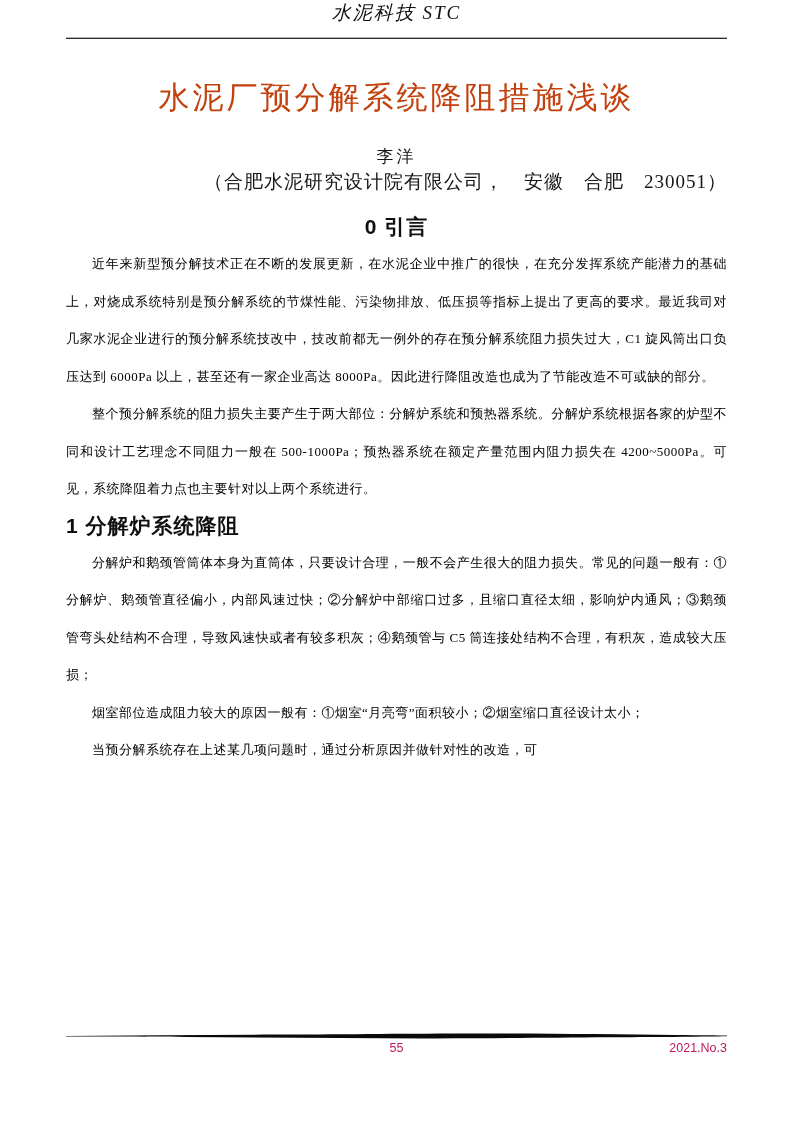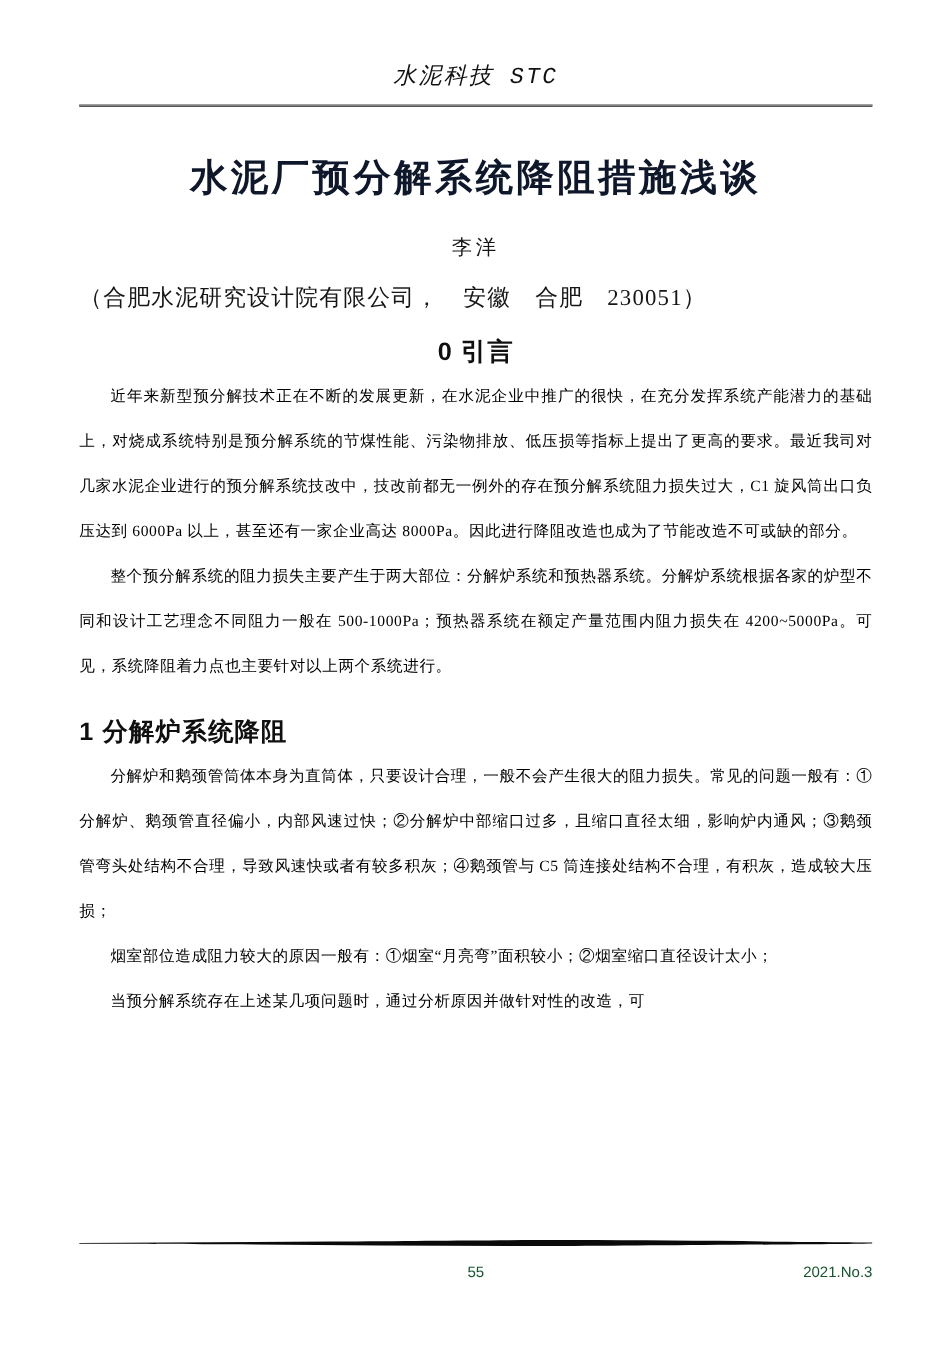--- a/index.html
+++ b/index.html
@@ -14,64 +14,63 @@
     color: #1c1c1c;
     font-family: "Liberation Serif", "DejaVu Serif", serif;
   }
   .content {
     position: absolute;
     left: 66px;
     width: 661px;
     top: 0;
   }
   .journal-header {
-    padding-top: 50px;
     text-align: center;
-    font-family: Liberation Mono, monospace;
+    font-family: Liberation Serif, serif;
     font-style: italic;
     font-size: 19px;
     letter-spacing: 2px;
     color: #111;
   }
   .header-rule {
     margin-top: 11px;
     height: 2px;
     background: #2e2e2e;
     border-top: 1px solid #b5b5b5;
   }
   .article-title {
     margin-top: 38px;
     text-align: center;
     font-family: "Liberation Sans", "DejaVu Sans", sans-serif;
-    font-weight: bold;
+    font-weight: normal;
     font-size: 31px;
     letter-spacing: 3px;
-    color: #0f172a;
+    color: #c2410c;
   }
   .author {
     margin-top: 26px;
     text-align: center;
     font-size: 17px;
     letter-spacing: 3px;
     color: #161616;
     font-family: Liberation Mono, monospace;
   }
   .affiliation {
-    margin-top: 17px;
-    text-align: left;
+    margin-top: 1px;
+    text-align: right;
     font-size: 19px;
     letter-spacing: 1px;
     color: #161616;
   }
   .section-heading {
     font-family: "Liberation Sans", "DejaVu Sans", sans-serif;
     font-weight: bold;
     font-size: 21px;
     color: #0f0f0f;
-    margin-top: 22px;
+    margin-top: 4px;
     margin-bottom: 4px;
     letter-spacing: 1px;
   }
   .section-heading.first { margin-top: 18px; text-align: center; }
   .para {
     font-size: 13px;
     line-height: 37.5px;
     text-align: justify;
     text-justify: inter-character;
     text-indent: 2em;
@@ -80,25 +79,25 @@
   }
   .footer {
     position: absolute;
     left: 66px;
     width: 661px;
     top: 1031px;
   }
   .footer-rule-svg { display: block; width: 661px; height: 10px; }
   .footer-row {
     position: relative;
-    margin-top: 12px;
+    margin-top: 0px;
     height: 16px;
     font-family: "Liberation Sans", "DejaVu Sans", sans-serif;
     font-size: 12.5px;
-    color: #14532d;
+    color: #be185d;
   }
   .page-number {
     position: absolute;
     left: 0; right: 0;
     text-align: center;
   }
   .issue-number {
     position: absolute;
     right: 0;
     text-align: right;

